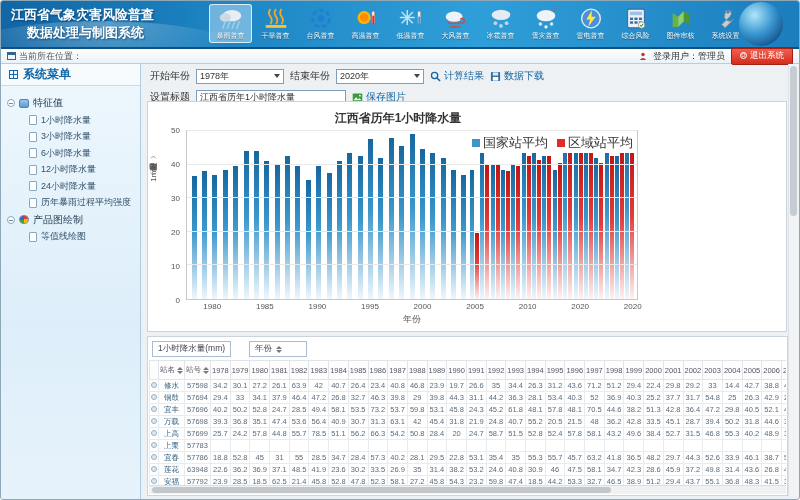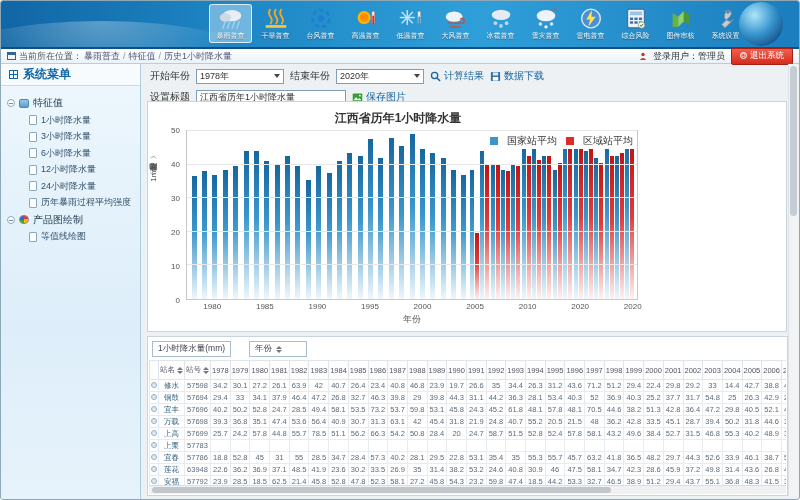--- a/index.html
+++ b/index.html
@@ -64,21 +64,21 @@
 .bar.blue{background:linear-gradient(180deg,#16679f,#3b97cc 45%,rgba(125,190,230,.12))}
 .bar.red{background:linear-gradient(180deg,#c41414,#e23c3c 45%,rgba(240,150,150,.12))}
 .bar.paired{width:4px}
 .yticks{position:absolute;left:6px;top:26px;width:27px;height:170px}
 .yticks span{position:absolute;right:3px;transform:translateY(50%);font-size:8px;color:#555}
 .xticks{position:absolute;left:36px;top:198px;width:452px;height:10px}
 .xticks span{position:absolute;transform:translateX(-50%);font-size:8px;color:#555}
 .ylab{position:absolute;left:-1px;top:60px;writing-mode:vertical-rl;transform:rotate(180deg);font-size:8px;color:#555}
 .xlab{position:absolute;left:262px;top:209px;transform:translateX(-50%);font-size:9px;color:#555}
 .legend{position:absolute;right:10px;top:29px;display:flex;gap:9px;background:#fff;padding:1px 3px}
-.litem{display:flex;align-items:center;gap:9px;font-size:10px;color:#333;cursor:pointer}
+.litem{display:flex;align-items:center;gap:3px;font-size:13px;color:#333;cursor:pointer}
 .lsw{width:8px;height:8px;display:inline-block}
 
 .table-panel{position:absolute;left:5px;top:272px;right:0;bottom:0;background:#fff;border:1px solid #c9d4dc;overflow:hidden}
 .tctrls{display:flex;align-items:center;gap:18px;padding:4px 0 3px 4px}
 .tagbox{border:1px solid #aabccd;padding:1px 5px;font-size:8.5px;color:#445;background:#fff}
 .sortbox{border:1px solid #aabccd;padding:1px 5px;font-size:8.5px;color:#445;background:#fff;display:flex;align-items:center;gap:4px;min-width:58px;cursor:pointer}
 .carets{display:inline-flex;flex-direction:column;gap:1px}
 .carets i{display:block;width:0;height:0;border-left:3px solid transparent;border-right:3px solid transparent}
 .carets .up{border-bottom:3px solid #777}
 .carets .dn{border-top:3px solid #777}
@@ -93,20 +93,24 @@
 .hthumb{position:absolute;left:3px;top:1px;width:72%;height:6px;background:#c2c7cc;border-radius:3px;cursor:pointer}
 .vscroll{position:absolute;right:1px;top:63px;bottom:3px;width:10px;background:#f1f3f4;border-left:1px solid #dde3e8}
 .vthumb{position:absolute;left:1px;top:2px;width:7px;height:150px;background:#c6cdd2;border-radius:4px;cursor:pointer}
 </style>
 </head>
 <body>
 
 <div class="window">
 
   <div class="header">
+    <div class="app-title">
+      <div class="l1">江西省气象灾害风险普查</div>
+      <div class="l2">数据处理与制图系统</div>
+    </div>
     <div class="toolbar">
         <div class="tool active">
           <span class="ic"><svg viewBox="0 0 30 24">
               <ellipse cx="16" cy="9" rx="10" ry="6" fill="#e8eef5"></ellipse>
               <ellipse cx="9" cy="11" rx="6" ry="4.5" fill="#cdd9e6"></ellipse>
               <g stroke="#9fd0f0" stroke-width="1.6">
                 <line x1="9" y1="15" x2="6" y2="23"></line>
                 <line x1="14" y1="15" x2="11" y2="23"></line>
                 <line x1="19" y1="15" x2="16" y2="23"></line>
                 <line x1="24" y1="15" x2="21" y2="23"></line>
@@ -224,21 +228,20 @@
             </svg></span>
           <span class="lb">系统设置</span>
         </div>
       </div>
     <div class="earth"></div>
   </div>
 
   <div class="crumbbar">
     <span class="crumb-ic"></span>
     <span>当前所在位置：</span>
-    <span class="crumb"><a>暴雨普查</a><span class="sep">/</span><a>特征值</a><span class="sep">/</span><a>历史1小时降水量</a></span>
     <span class="userarea">
       <svg class="uicon" viewBox="0 0 10 10">
           <circle cx="5" cy="3" r="2.2" fill="#c0392b"></circle>
           <path d="M1 10 q4 -5 8 0z" fill="#c0392b"></path>
         </svg>
       <span class="uname">登录用户：管理员</span>
       <button class="logout">
           <span class="pw">O</span>
           <span>退出系统</span>
         </button>

